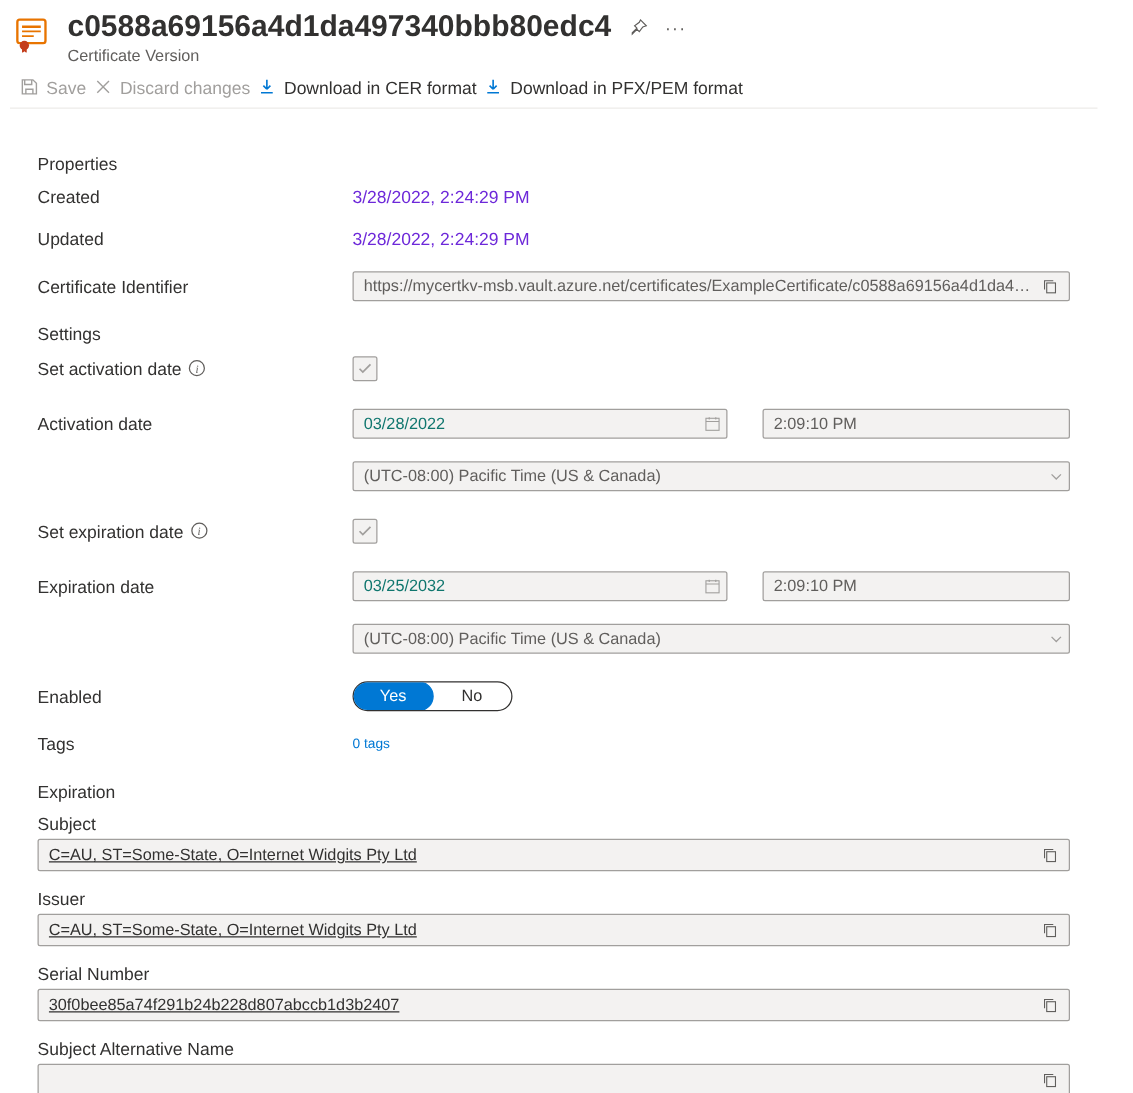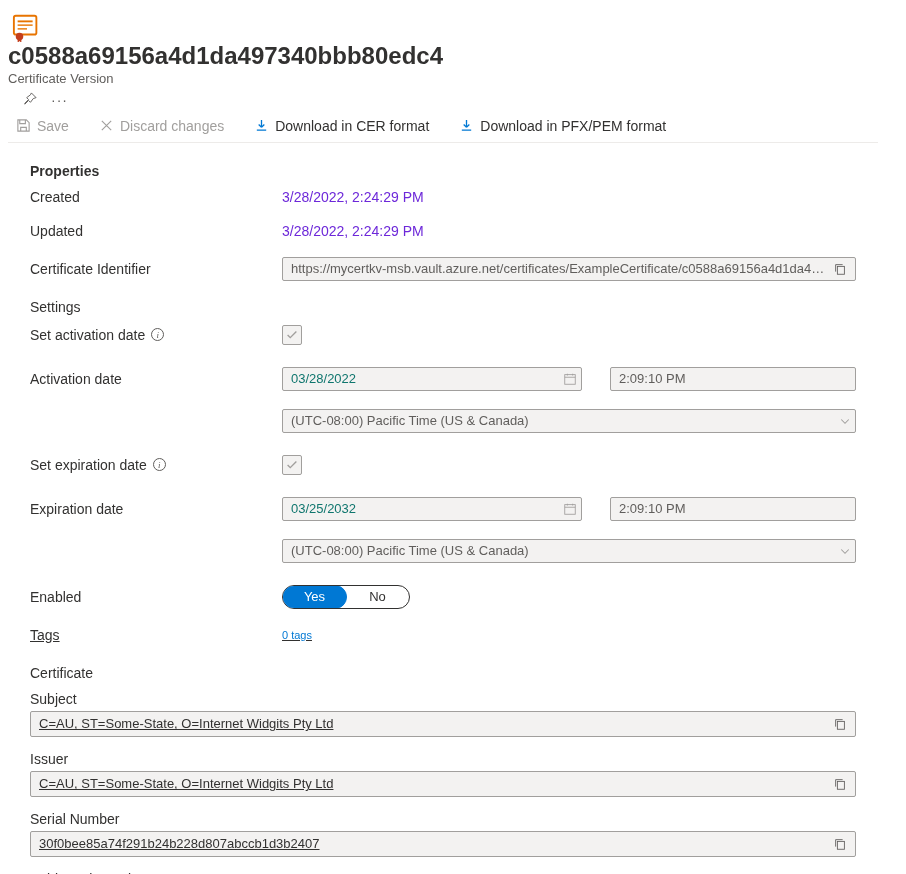--- a/index.html
+++ b/index.html
@@ -8,21 +8,20 @@
     font-family: "Segoe UI", -apple-system, BlinkMacSystemFont, sans-serif;
     font-size: 13px;
     color: #323130;
     background: #fff;
     padding: 0 8px;
   }
   .header {
     display: flex;
     align-items: flex-start;
     padding: 8px 0 4px 0;
-    flex-direction: column;
   }
   .cert-icon-wrap {
     width: 30px; height: 30px;
     margin: 4px 12px 0 4px;
     flex-shrink: 0;
   }
   .title-block h1 {
     margin: 0;
     font-size: 24px;
     font-weight: 600;
@@ -41,41 +40,41 @@
     align-items: center;
     gap: 14px;
   }
   .header-icons svg { display:block; }
 
   .toolbar {
     display: flex;
     align-items: center;
     padding: 6px 8px 8px 8px;
     border-bottom: 1px solid #edebe9;
-    gap: 30px;
+    gap: 6px;
     font-size: 14px;
   }
   .toolbar-item {
     display: flex;
     align-items: center;
     gap: 6px;
     color: #323130;
   }
   .toolbar-item.disabled { color: #a19f9d; }
   .toolbar-item svg { display:block; }
   .content {
     padding: 20px 22px 0 22px;
   }
   .section-title {
     font-size: 14px;
     font-weight: 400;
     margin: 18px 0 10px 0;
     color: #323130;
   }
-  .section-title.top { margin-top: 0; font-weight: bold; }
+  .section-title.top { margin-top: 16px; }
   .row {
     display: flex;
     align-items: center;
     margin-bottom: 18px;
   }
   .row .label {
     width: 252px;
     flex-shrink: 0;
     font-size: 14px;
     color: #323130;
@@ -370,26 +369,26 @@
   </div>
 
   <div class="row">
     <div class="label">Enabled</div>
     <div class="toggle-pill">
       <div class="opt active">Yes</div>
       <div class="opt">No</div>
     </div>
   </div>
 
-  <div class="row" style="margin-bottom:22px;text-decoration:underline;">
+  <div class="row" style="margin-bottom:22px;">
     <div class="label">Tags</div>
     <div class="tags-link">0 tags</div>
   </div>
 
-  <div class="section-title">Certificate</div>
+  <div class="section-title">Expiration</div>
 
   <div class="cert-field-block">
     <div class="cert-field-label">Subject</div>
     <div class="cert-field-box">
       <div class="txt">C=AU, ST=Some-State, O=Internet Widgits Pty Ltd</div>
       <div class="copy-btn">
         <svg width="14" height="14" viewBox="0 0 16 16">
               <rect x="5" y="5" width="8" height="9" fill="none" stroke="#605e5c"></rect>
               <path d="M3 11V3h8" fill="none" stroke="#605e5c"></path>
             </svg>

